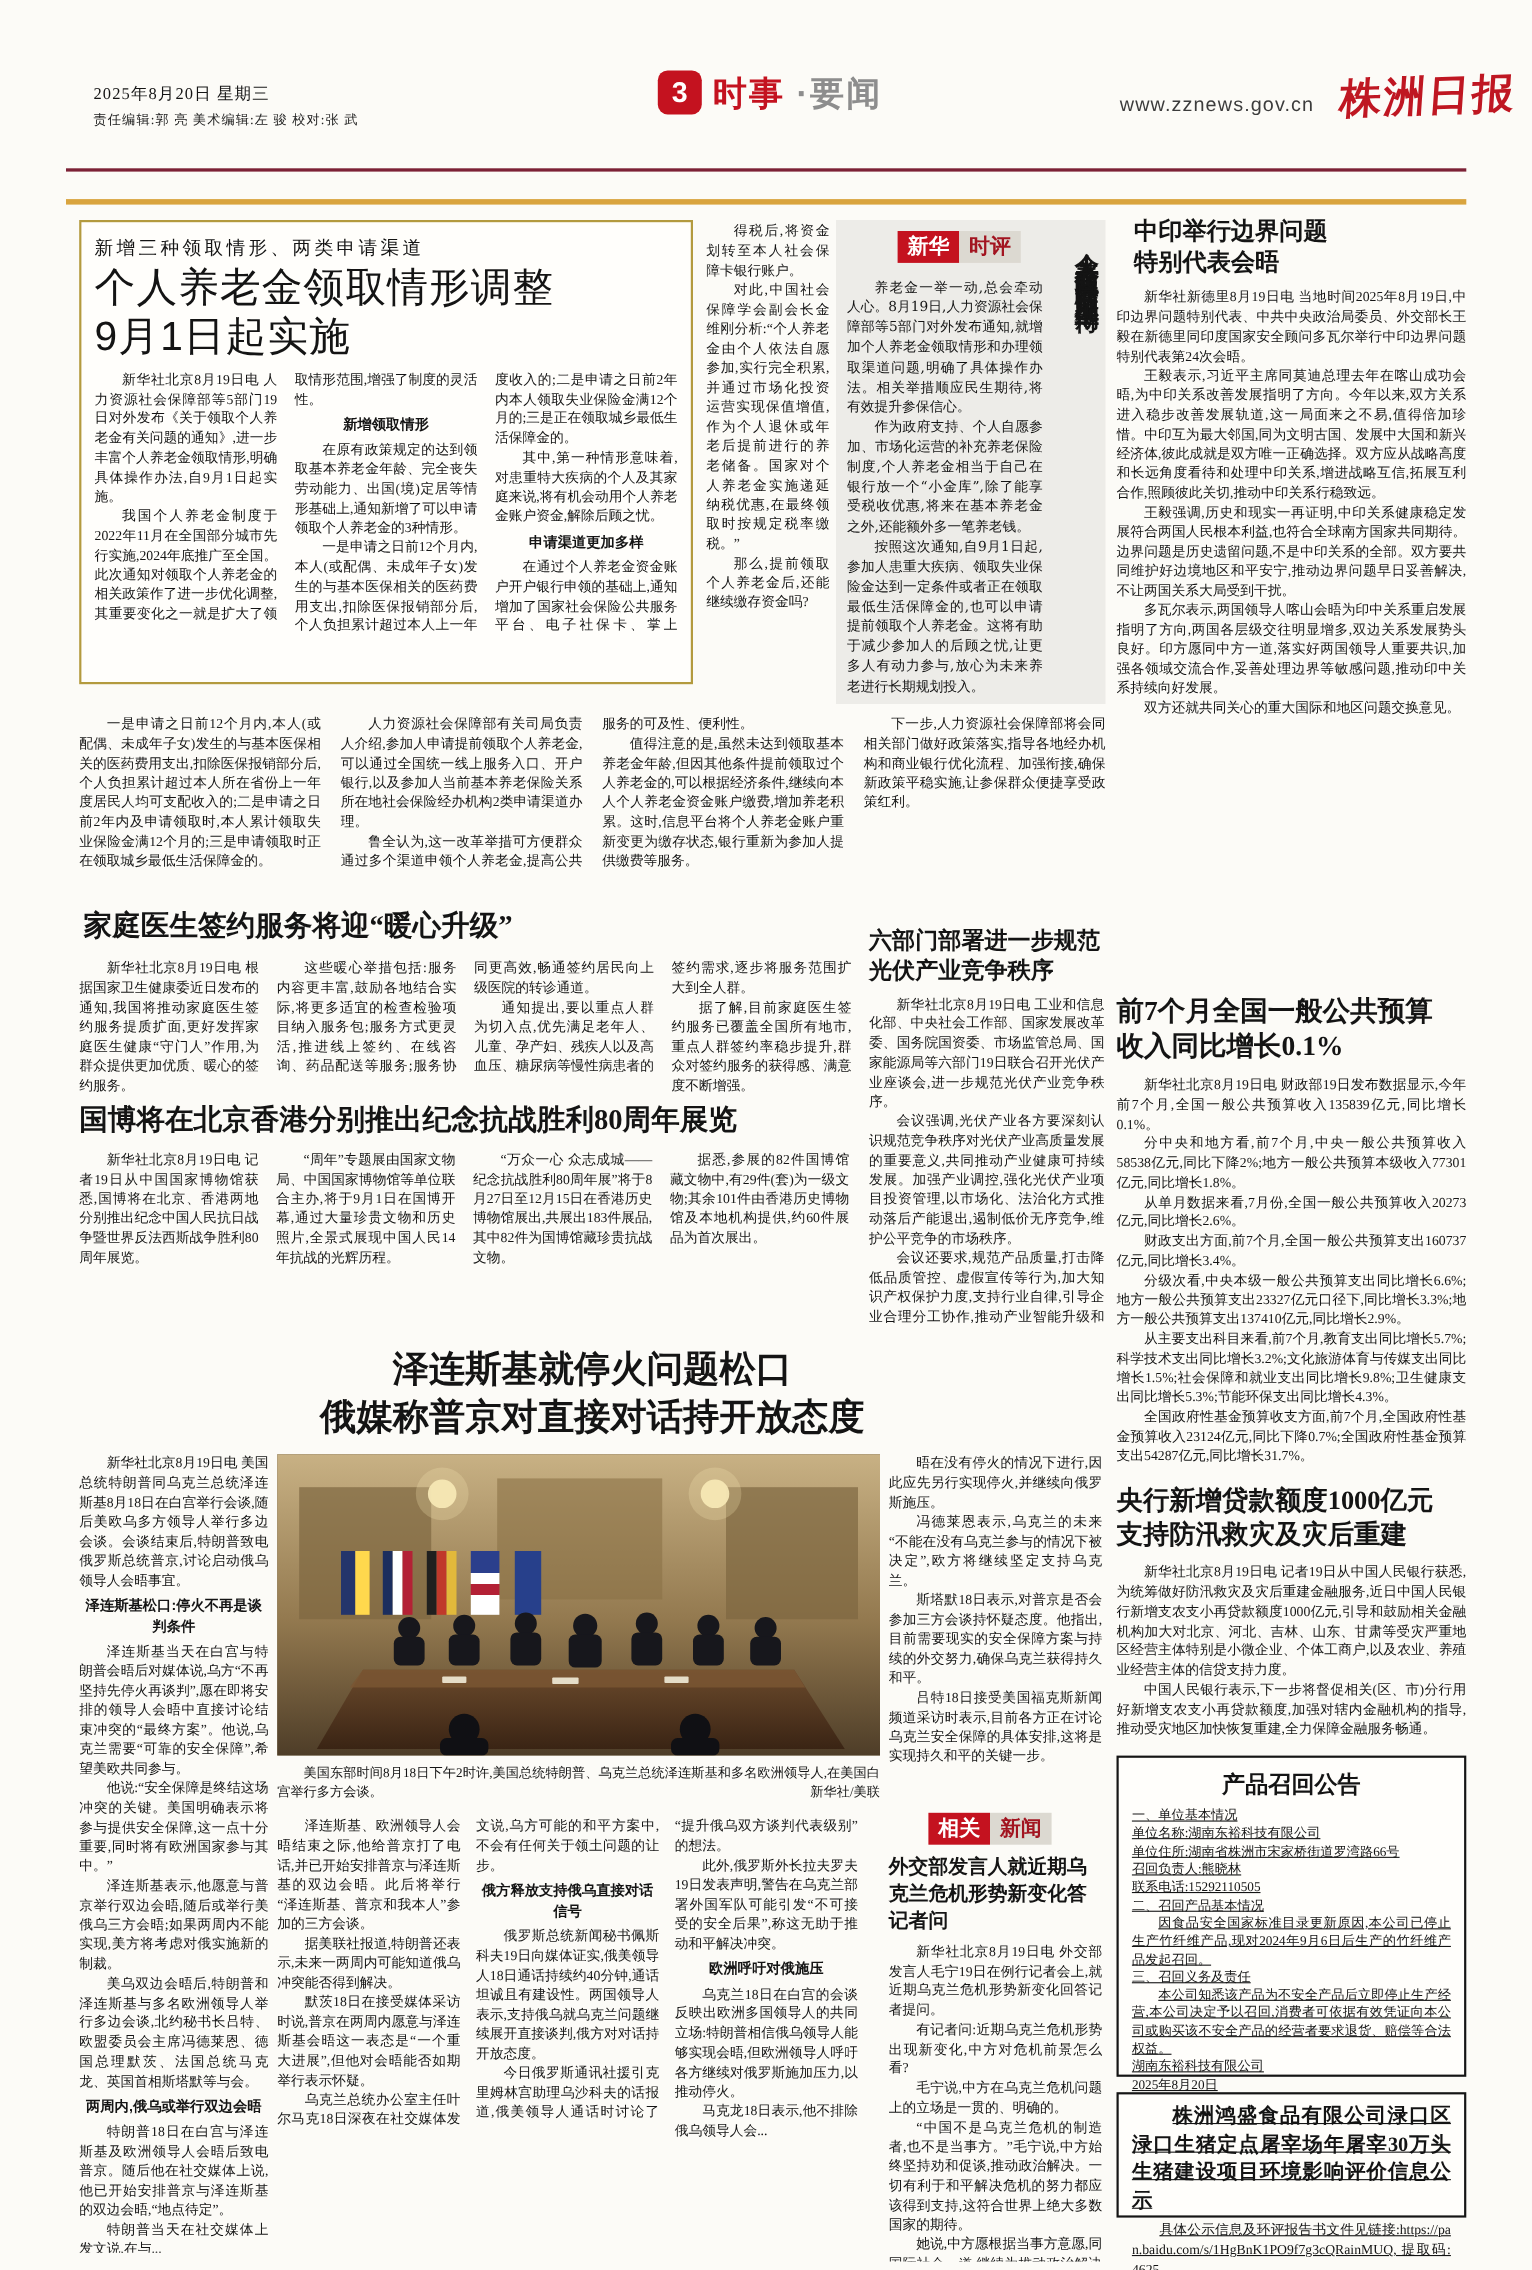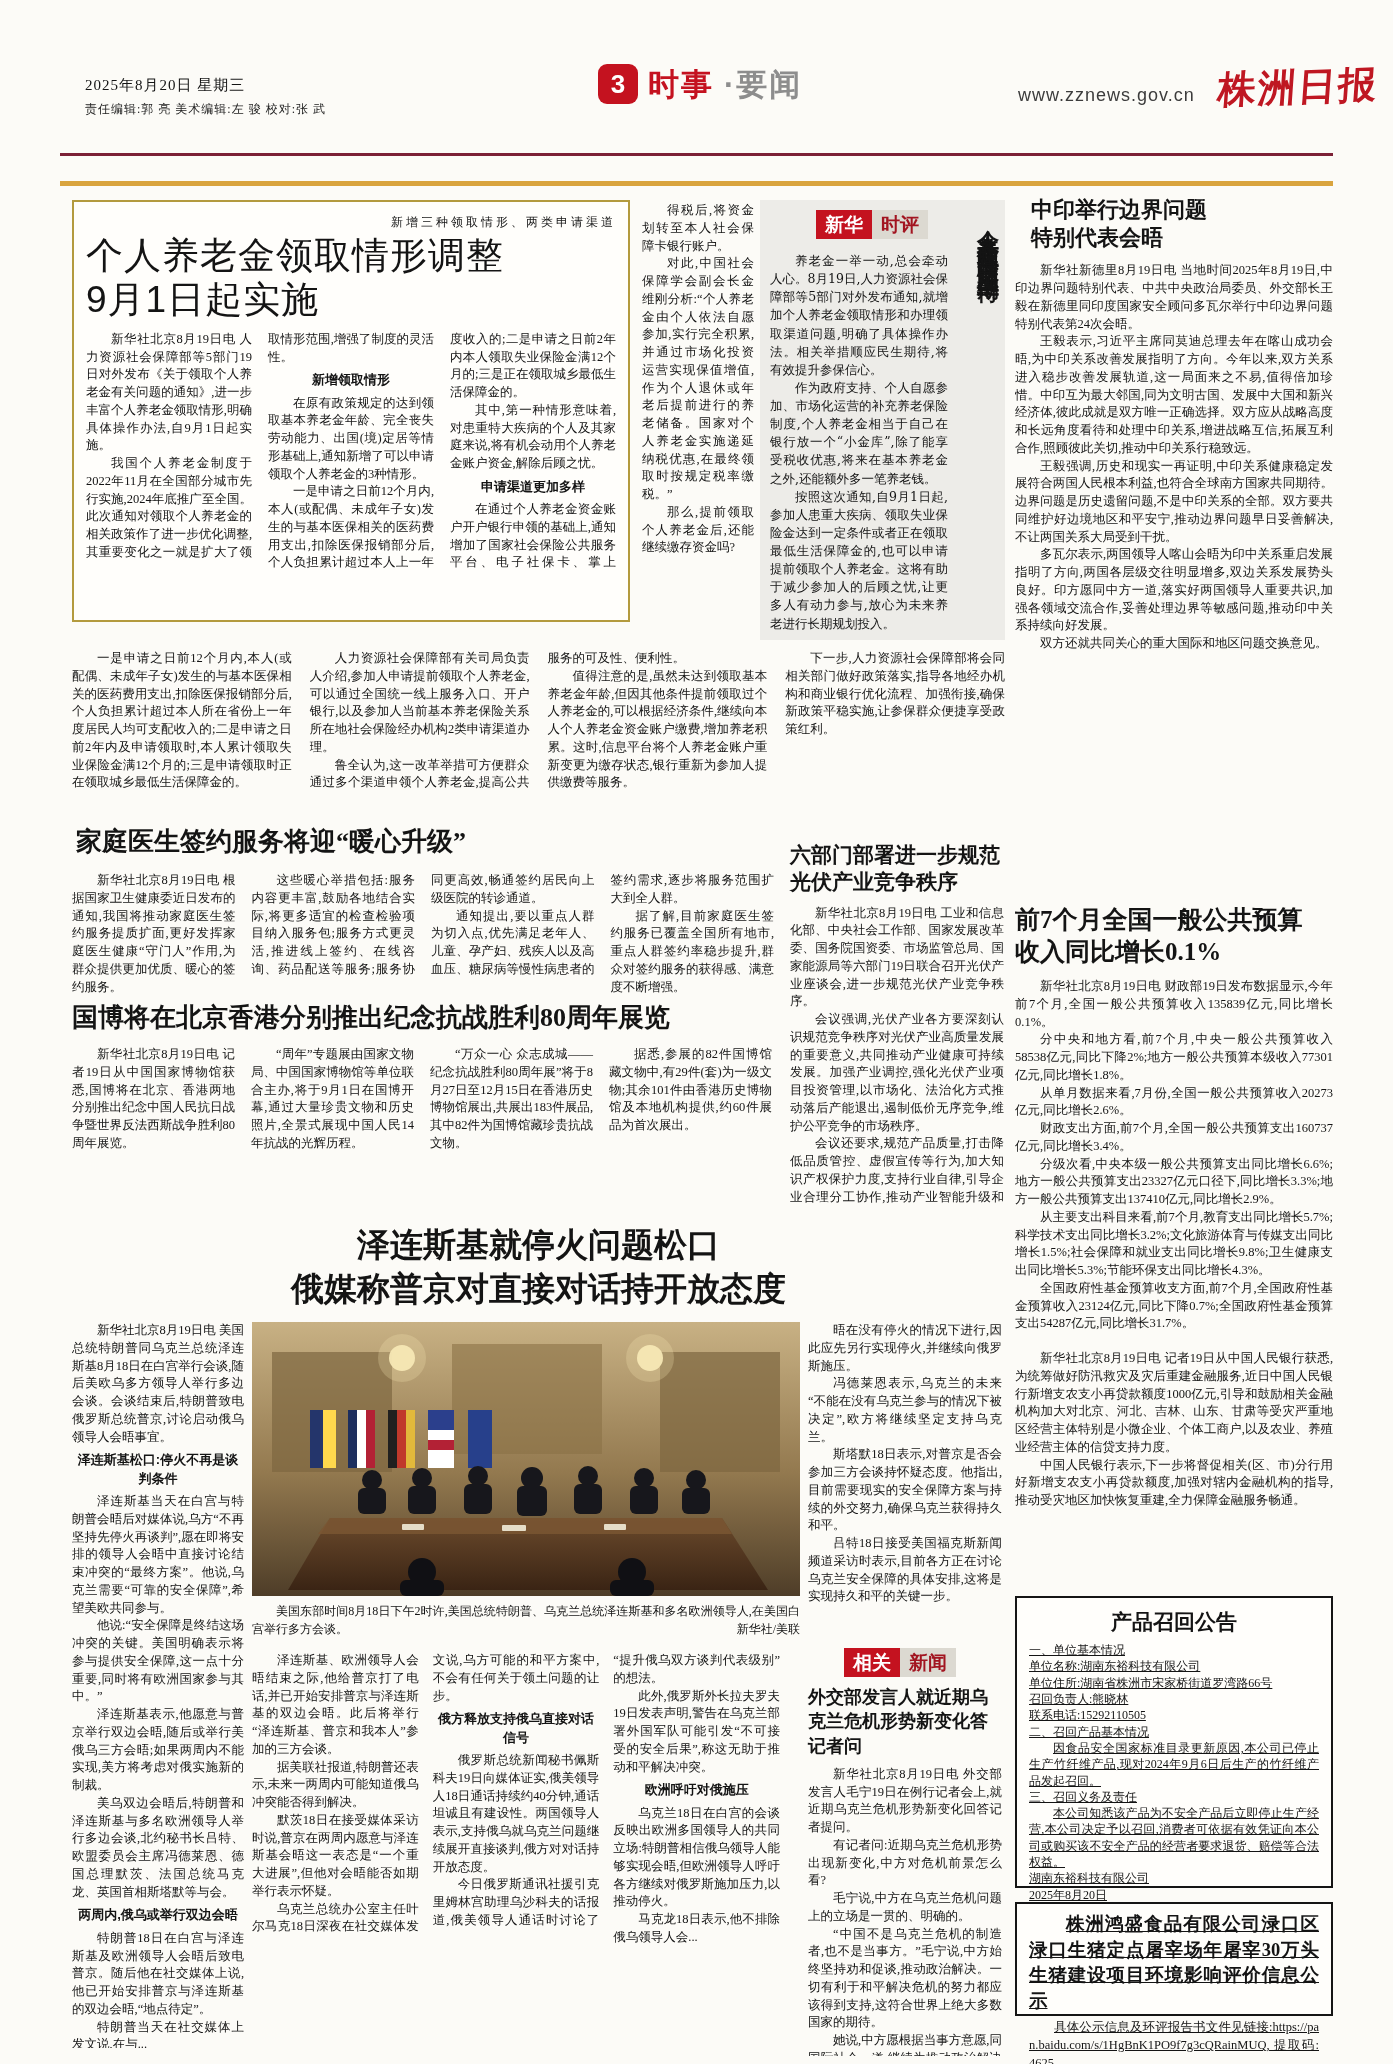--- a/index.html
+++ b/index.html
@@ -36,21 +36,21 @@
     text-indent:0; text-align:center; font-weight:700; margin:5px 0;
     font-family:"Liberation Sans",sans-serif; font-size:13px;
   }
   .clip { overflow:hidden; }
 
   
   .main-box {
     left:72px; top:200px; width:558px; height:422px;
     border:2px solid #b39a3e; padding:8px 12px; background:#fffefb;
   }
-  .kicker { text-align:right; font-size:12px; letter-spacing:3px; margin:4px 0 3px; }
+  .kicker { text-align:left; font-size:17px; letter-spacing:3px; margin:4px 0 3px; }
   .main-head {
     text-align:left; font-family:"Liberation Sans",sans-serif; font-weight:400;
     font-size:37px; line-height:1.2; letter-spacing:1px;
   }
   .main-box .box-body { margin-top:8px; column-count:3; column-gap:16px; height:256px; overflow:hidden; }
   .main-col4 { left:642px; top:202px; width:112px; height:418px; }
 
   
   .commentary { left:760px; top:200px; width:245px; height:440px; background:#edece8; }
   .badge-row { position:absolute; left:56px; top:10px; display:flex; }
@@ -340,20 +340,21 @@
     <div class="rel-body body">
         <p>新华社北京8月19日电 外交部发言人毛宁19日在例行记者会上,就近期乌克兰危机形势新变化回答记者提问。</p>
         <p>有记者问:近期乌克兰危机形势出现新变化,中方对危机前景怎么看?</p>
         <p>毛宁说,中方在乌克兰危机问题上的立场是一贯的、明确的。</p>
         <p>“中国不是乌克兰危机的制造者,也不是当事方。”毛宁说,中方始终坚持劝和促谈,推动政治解决。一切有利于和平解决危机的努力都应该得到支持,这符合世界上绝大多数国家的期待。</p>
         <p>她说,中方愿根据当事方意愿,同国际社会一道,继续为推动政治解决危机发挥建设性作用。</p>
       </div>
   </aside>
 
   <article class="abs rail" id="art-yanghang">
+    <h2 class="h-serif"><span>央行新增贷款额度1000亿元</span><br><span>支持防汛救灾及灾后重建</span></h2>
     <div class="rail-body body">
         <p>新华社北京8月19日电 记者19日从中国人民银行获悉,为统筹做好防汛救灾及灾后重建金融服务,近日中国人民银行新增支农支小再贷款额度1000亿元,引导和鼓励相关金融机构加大对北京、河北、吉林、山东、甘肃等受灾严重地区经营主体特别是小微企业、个体工商户,以及农业、养殖业经营主体的信贷支持力度。</p>
         <p>中国人民银行表示,下一步将督促相关(区、市)分行用好新增支农支小再贷款额度,加强对辖内金融机构的指导,推动受灾地区加快恢复重建,全力保障金融服务畅通。</p>
       </div>
   </article>
 
   <section class="abs notice-box" id="box-recall">
     <h3 class="h-serif">产品召回公告</h3>
     <div>
         <p>一、单位基本情况</p>

